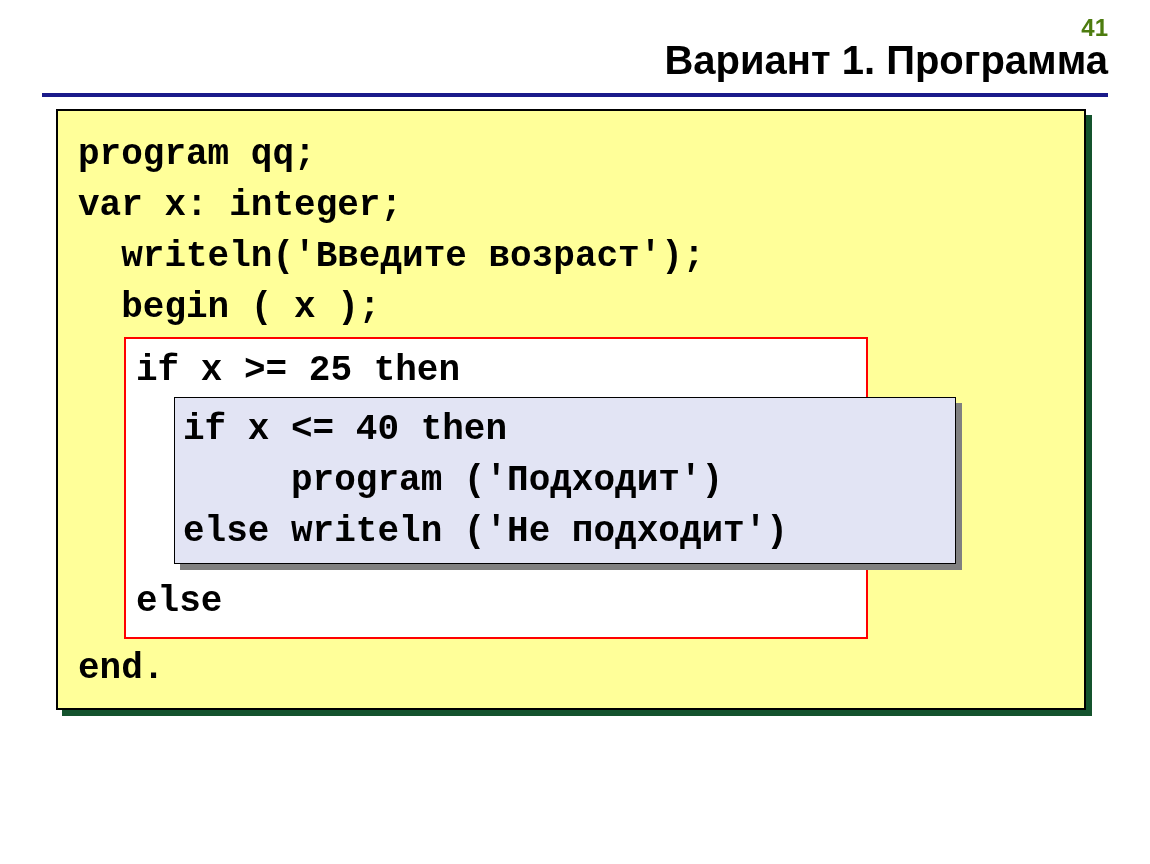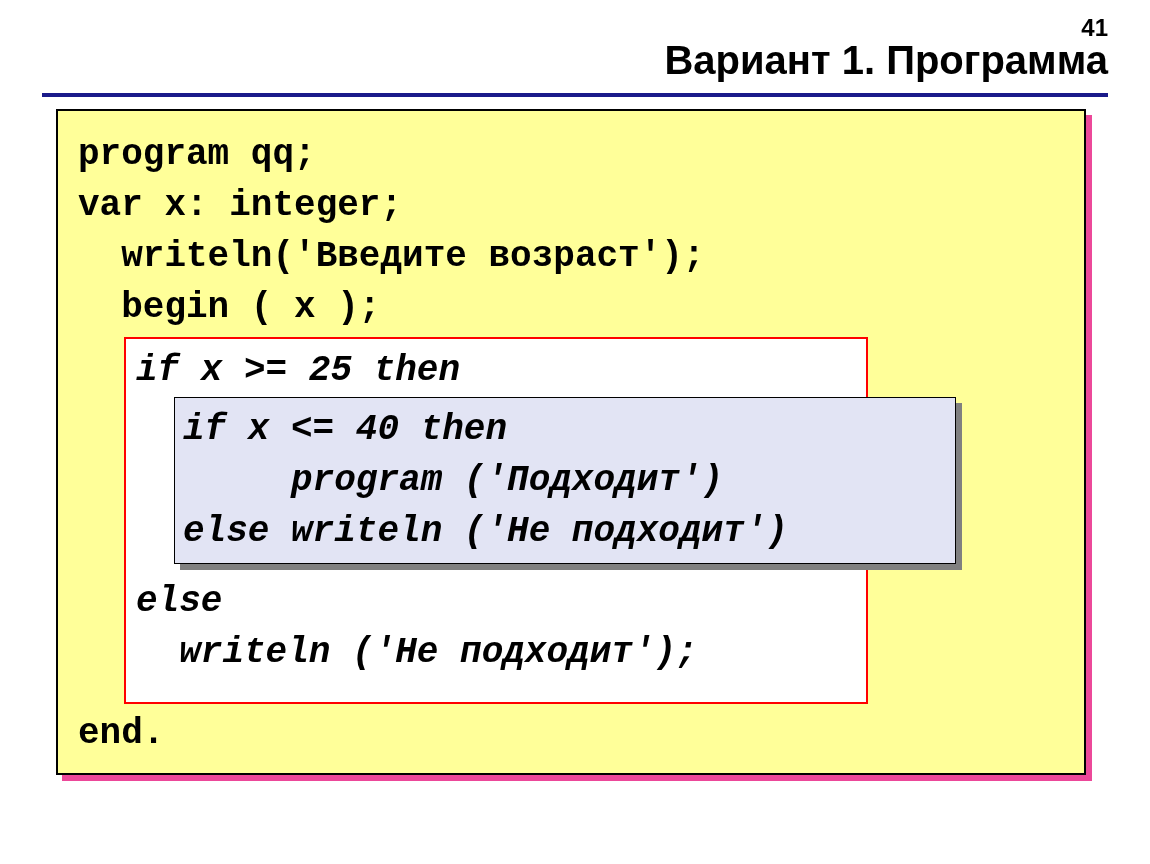--- a/index.html
+++ b/index.html
@@ -17,38 +17,38 @@
     width: 1150px;
     height: 864px;
     padding: 20px 42px 0 42px;
   }
   .page-number {
     position: absolute;
     top: 14px;
     right: 42px;
     font-weight: bold;
     font-size: 24px;
-    color: #000000;
+    color: #4d7c0f;
   }
   .title {
     font-size: 40px;
     font-weight: bold;
     color: #000;
     margin-top: 18px;
     text-align: right;
   }
   .title-rule {
     border: none;
     border-top: 4px solid #1a1a8a;
     margin: 10px 0 18px 0;
   }
   .code-box-shadow {
     margin-left: 20px;
     width: 1030px;
-    background: #ec4899;
+    background: #14532d;
   }
   .code-box {
     position: relative;
     top: -6px;
     left: -6px;
     width: 1030px;
     background: #ffff99;
     border: 2px solid #000;
     padding: 18px 20px 14px 20px;
     font-family: "Courier New", Courier, monospace;
@@ -62,26 +62,25 @@
     font-family: inherit;
     font-size: inherit;
     line-height: inherit;
     white-space: pre;
   }
   .red-box {
     margin: 4px 0 4px 46px;
     width: 744px;
     border: 2px solid #ff0000;
     background: #ffffff;
-    padding: 6px 10px 24px 10px;
+    padding: 6px 10px 10px 10px;
     font-family: "Courier New", Courier, monospace;
     font-size: 36px;
     font-weight: bold;
     line-height: 1.42;
-    font-style: italic;
   }
   .inner-shadow {
     margin: 6px 0 6px 44px;
     width: 782px;
     background: #808080;
   }
   .inner-box {
     position: relative;
     top: -6px;
     left: -6px;
@@ -117,20 +116,19 @@
 
         <div class="inner-shadow">
           <div class="inner-box">
             <pre>if x &lt;= 40 then</pre>
             <pre>     program ('Подходит')</pre>
             <pre>else writeln ('Не подходит')</pre>
           </div>
         </div>
 
         <pre>else</pre>
-        <pre>  writeln ('Не подходит');</pre>
       </div>
 
       <pre>end.</pre>
     </div>
   </div>
 
 </div>
 
 </body></html>

